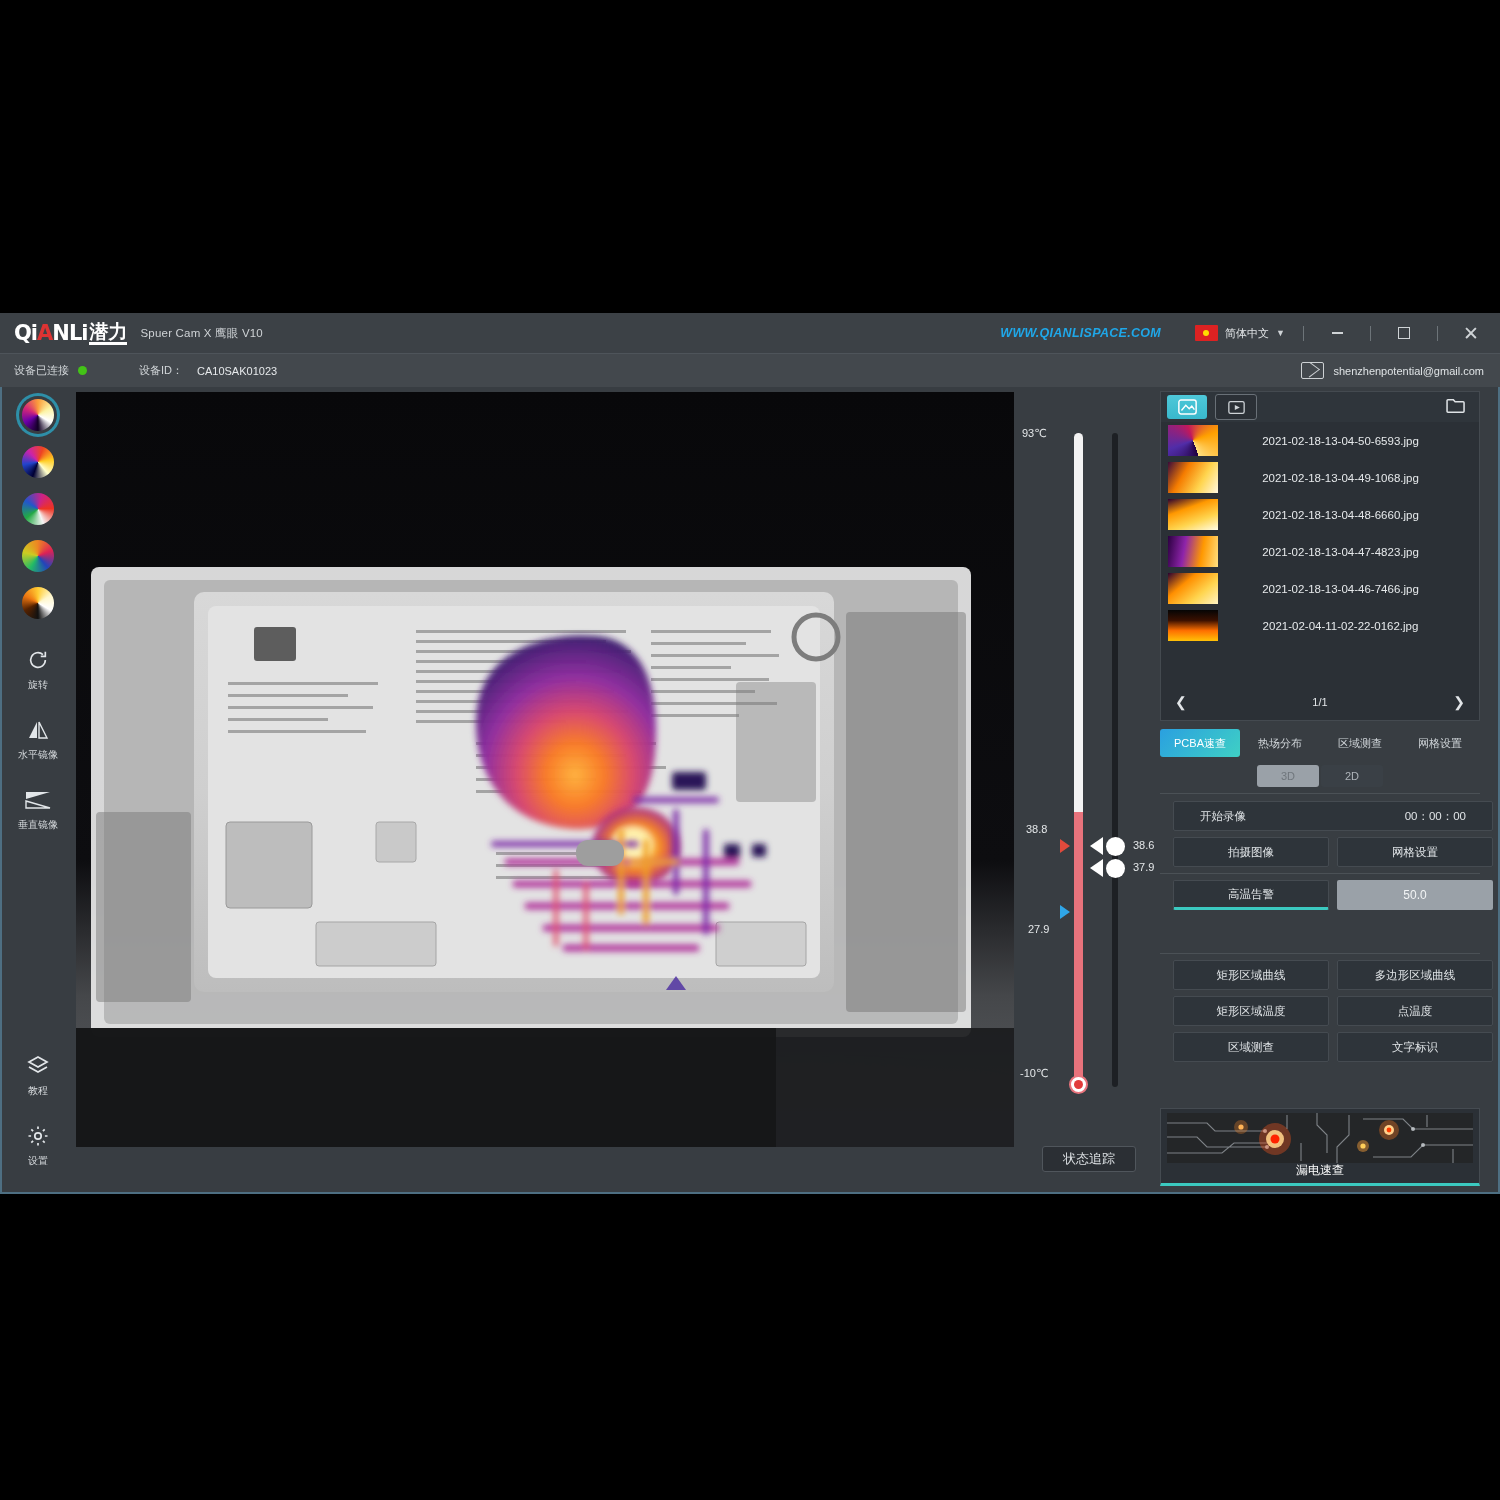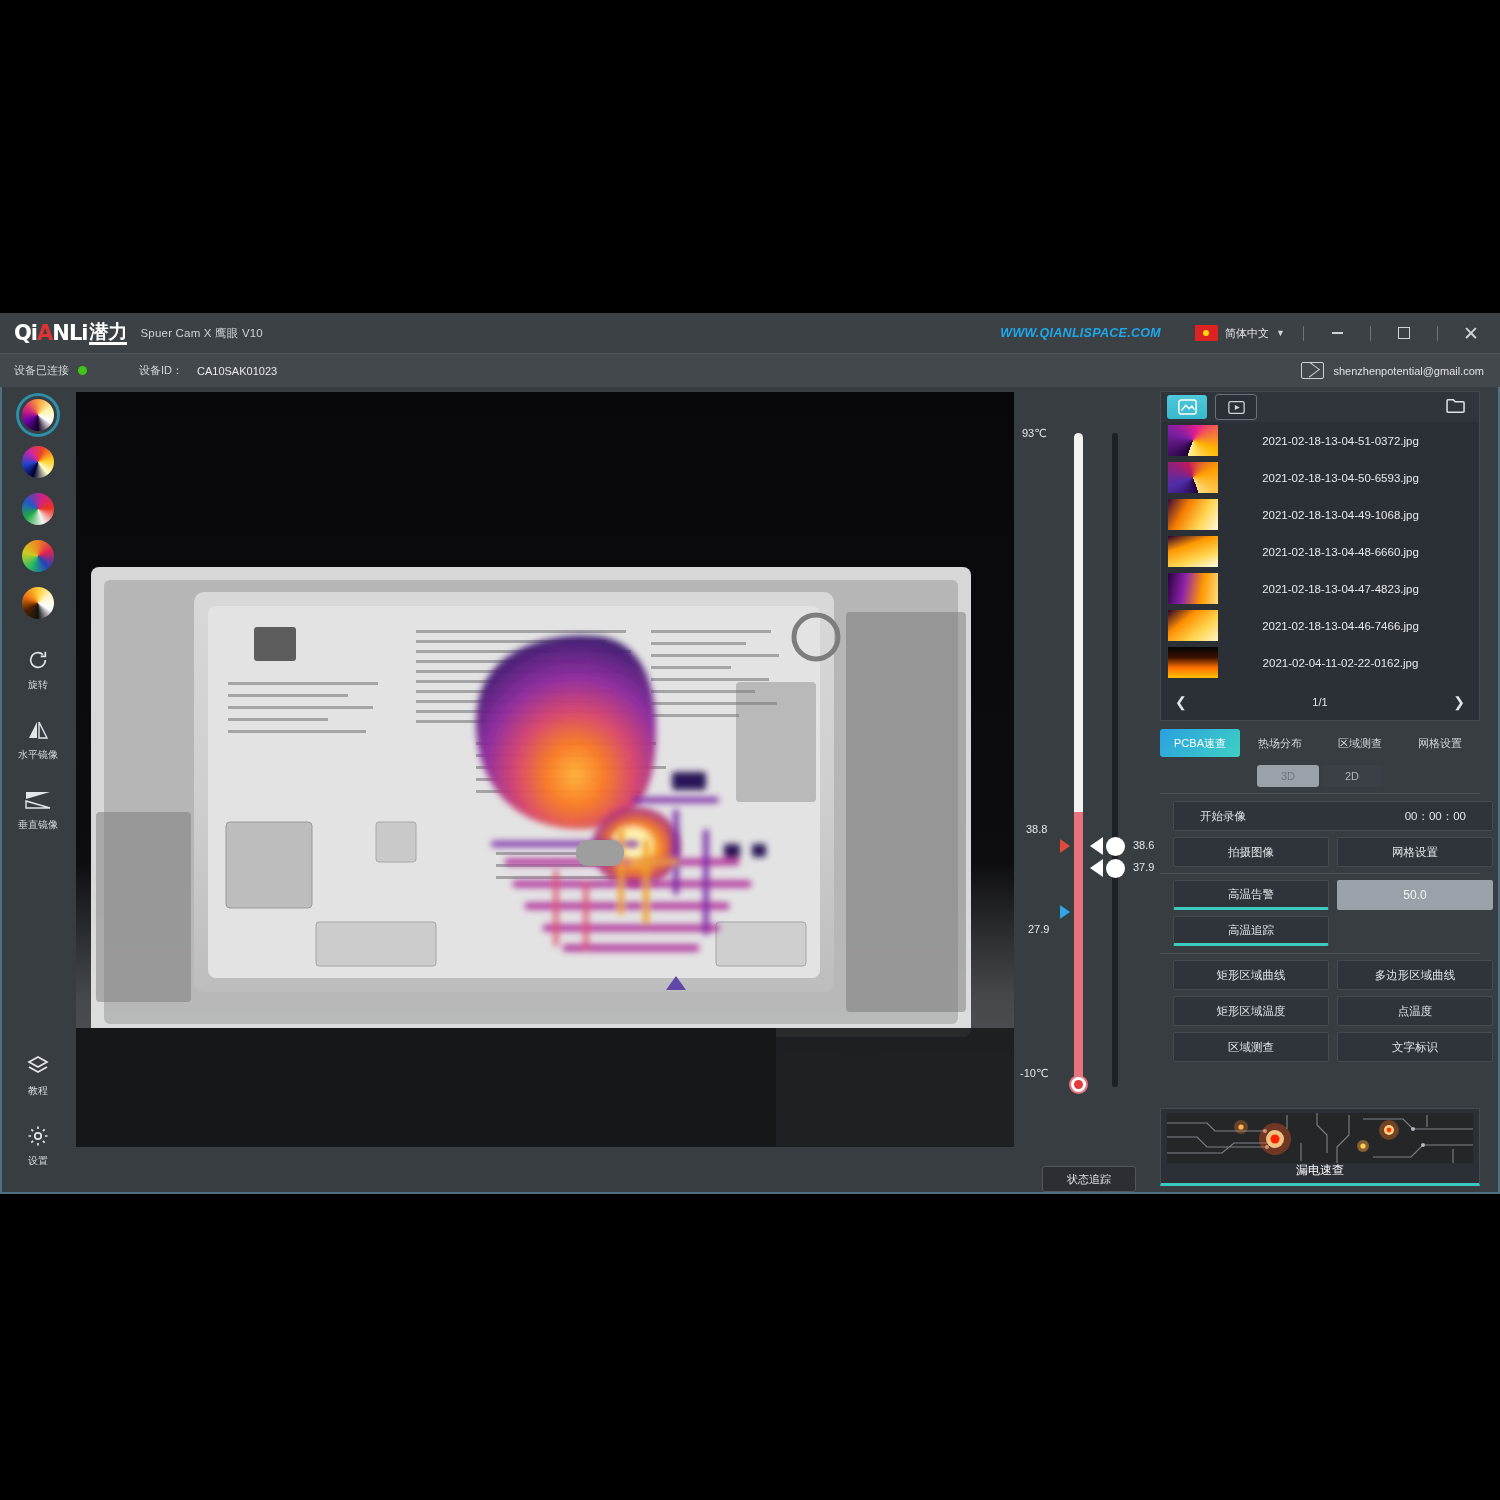--- a/index.html
+++ b/index.html
@@ -62,21 +62,21 @@
   .bulb{position:absolute;left:-5px;bottom:-7px;width:19px;height:19px;border-radius:50%;background:#fff;border:2px solid #e8737c;box-sizing:border-box;}
   .bulb:after{content:"";position:absolute;inset:3px;border-radius:50%;background:#e23b3b;}
   .trackdark{position:absolute;left:96px;top:46px;width:6px;height:654px;background:#1d2024;border-radius:3px;}
   .tlabel{position:absolute;font-size:11px;color:#e4e7e9;}
   .tri{position:absolute;width:0;height:0;border-top:7px solid transparent;border-bottom:7px solid transparent;}
   .tri.red{border-left:10px solid #e04a3c;}
   .tri.blue{border-left:10px solid #2fa6e8;}
   .knob{position:absolute;left:90px;width:19px;height:19px;border-radius:50%;background:#fff;}
   .knobarrow{position:absolute;width:0;height:0;border-top:9px solid transparent;border-bottom:9px solid transparent;border-right:13px solid #fff;}
   .kval{position:absolute;left:117px;font-size:11px;color:#e4e7e9;}
-  .trackbtn{position:absolute;left:26px;bottom:0;width:92px;height:24px;background:#2b2f34;border:1px solid #50565c;border-radius:3px;color:#dde1e4;font-size:11px;display:flex;align-items:center;justify-content:center;}
+  .trackbtn{position:absolute;left:26px;bottom:20px;width:92px;height:24px;background:#2b2f34;border:1px solid #50565c;border-radius:3px;color:#dde1e4;font-size:13px;display:flex;align-items:center;justify-content:center;}
 
   
   .rightpanel{position:absolute;left:1158px;top:0;width:322px;height:100%;}
   .filebox{position:absolute;left:0;top:4px;width:320px;height:330px;background:#2b3036;border:1px solid #444a50;box-sizing:border-box;}
   .fbhead{height:30px;background:#2f353b;display:flex;align-items:center;padding:0 6px;}
   .fbtab{width:40px;height:24px;border-radius:3px;display:flex;align-items:center;justify-content:center;margin-right:8px;}
   .fbtab.act{background:linear-gradient(180deg,#4ec8d9,#39b8cc);}
   .fbtab.pas{background:#2b3036;border:1px solid #697077;}
   .folder{margin-left:auto;margin-right:6px;}
   .flist{height:265px;overflow:hidden;}
@@ -401,24 +401,20 @@
               </svg>
           </div>
           <div class="folder">
             <svg width="22" height="17" viewBox="0 0 24 19" fill="none" stroke="#dfe3e6" stroke-width="1.7">
                 <path d="M2 16V4a1 1 0 0 1 1-1h6l2 2.4h9a1 1 0 0 1 1 1V16a1 1 0 0 1-1 1H3a1 1 0 0 1-1-1z"></path>
               </svg>
           </div>
         </div>
         <div class="flist">
             <div class="frow">
-              <div class="fthumb" style="background: conic-gradient(from 200deg, rgb(26, 0, 51), rgb(123, 31, 162), rgb(233, 30, 140), rgb(255, 179, 0), rgb(255, 245, 157));"></div>
-              <div class="fname">2021-02-18-13-04-51-0372.jpg</div>
-            </div>
-            <div class="frow">
               <div class="fthumb" style="background: conic-gradient(from 160deg, rgb(32, 0, 64), rgb(81, 45, 168), rgb(194, 24, 91), rgb(255, 160, 0), rgb(255, 224, 130));"></div>
               <div class="fname">2021-02-18-13-04-50-6593.jpg</div>
             </div>
             <div class="frow">
               <div class="fthumb" style="background: linear-gradient(120deg, rgb(58, 10, 58), rgb(245, 124, 0), rgb(255, 213, 79), rgb(255, 248, 225));"></div>
               <div class="fname">2021-02-18-13-04-49-1068.jpg</div>
             </div>
             <div class="frow">
               <div class="fthumb" style="background: linear-gradient(160deg, rgb(42, 0, 48), rgb(255, 152, 0), rgb(255, 213, 79), rgb(255, 253, 231));"></div>
               <div class="fname">2021-02-18-13-04-48-6660.jpg</div>
@@ -469,23 +465,20 @@
         <div class="rb half">网格设置</div>
       </div>
 
       <div class="divline" style="top:486px"></div>
 
       <div class="rowbtns" style="top:493px">
         <div class="rb half under">高温告警</div>
         <div class="valbox">50.0</div>
       </div>
 
-      <div class="rowbtns" style="top:529px">
-        <div class="rb half under">高温追踪</div>
-      </div>
 
       <div class="divline" style="top:566px"></div>
 
       <div class="rowbtns" style="top:573px">
         <div class="rb half">矩形区域曲线</div>
         <div class="rb half">多边形区域曲线</div>
       </div>
       <div class="rowbtns" style="top:609px">
         <div class="rb half">矩形区域温度</div>
         <div class="rb half">点温度</div>

